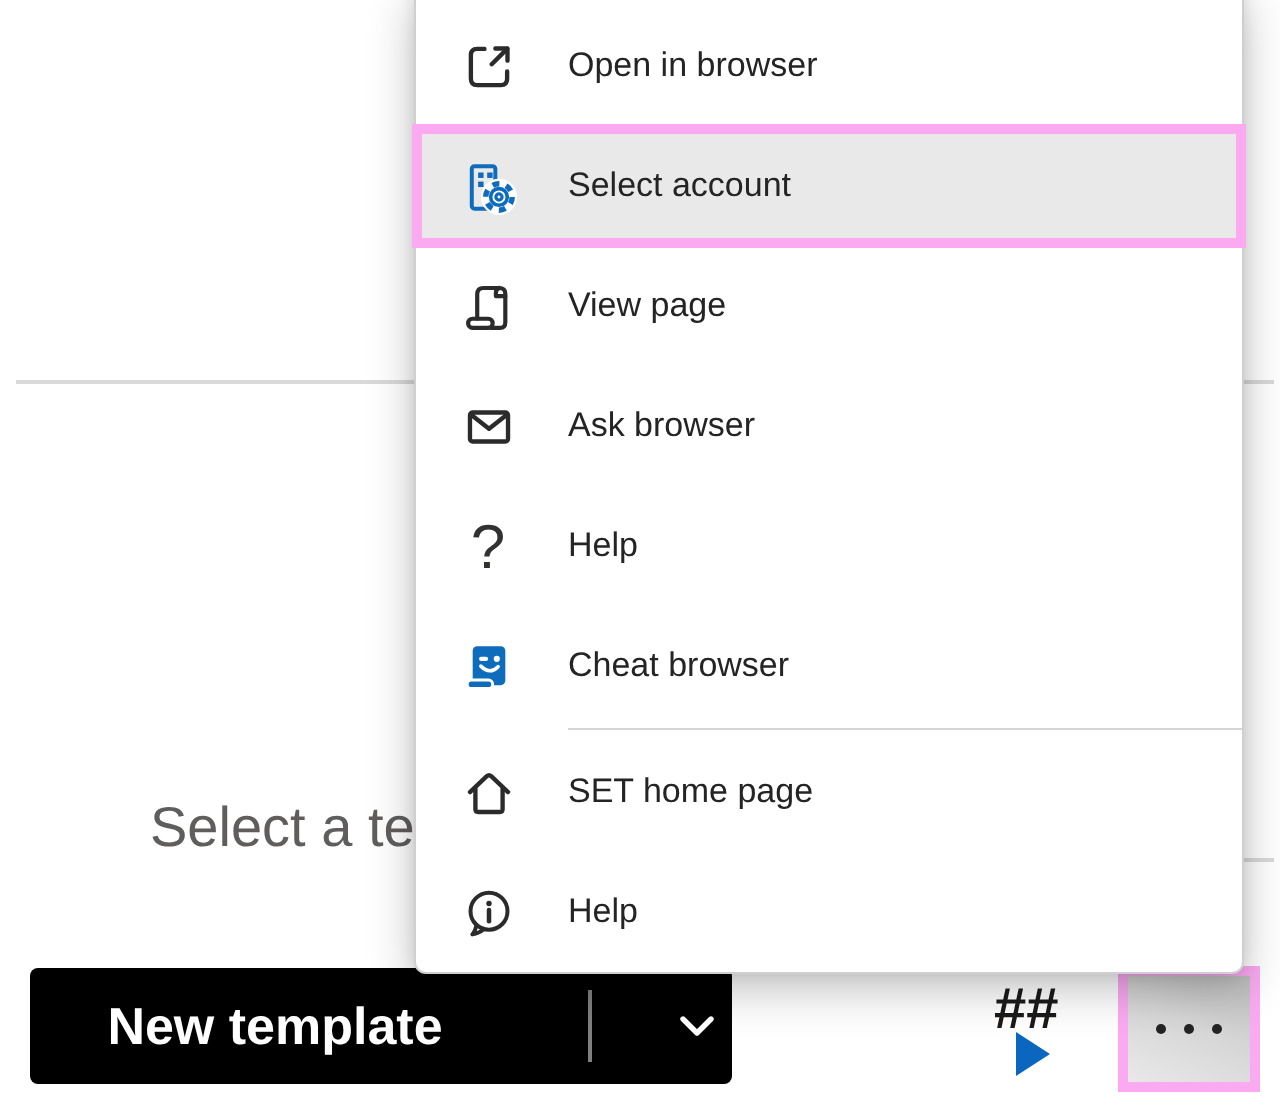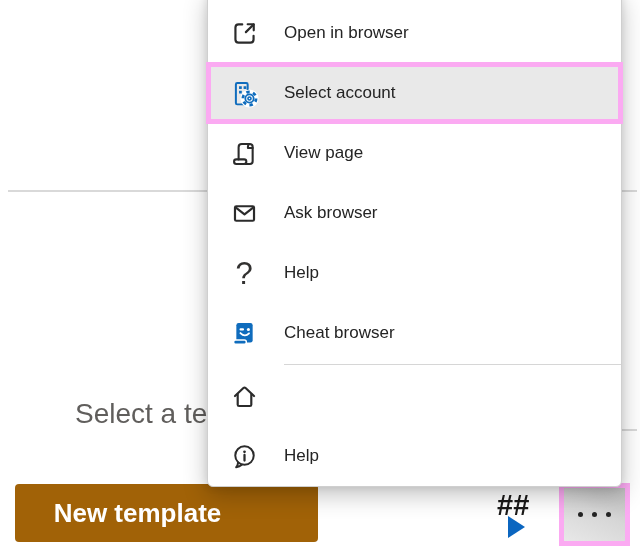--- a/index.html
+++ b/index.html
@@ -6,22 +6,22 @@
     background:#ffffff;font-family:"Liberation Sans","DejaVu Sans",sans-serif;}
 
   
   .bg-rule{position:absolute;height:2px;background:#d9d9d9;z-index:1;}
   .rule-1{left:8px;top:190px;width:629px;}
   .rule-2{left:560px;top:429px;width:77px;}
   .placeholder-text{position:absolute;left:75px;top:398px;font-size:28px;
     color:#605e5c;white-space:nowrap;z-index:1;}
 
   
-  .split-button{position:absolute;left:15px;top:484px;width:303px;height:58px;
-    background:#a16207;border-radius:4px;display:flex;align-items:center;z-index:2;gap:34px;}
+  .split-button{position:absolute;left:15px;top:484px;width:351px;height:58px;
+    background:#000000;border-radius:4px;display:flex;align-items:center;z-index:2;gap:34px;}
   .split-main{flex:0 0 245px;display:flex;align-items:center;justify-content:center;
     color:#fff;font-size:26px;font-weight:600;cursor:pointer;height:100%;}
   .split-sep{width:2px;height:36px;background:rgba(255,255,255,0.5);}
   .split-drop{flex:1;height:100%;display:flex;align-items:center;justify-content:center;cursor:pointer;}
 
   .hash-marker{position:absolute;left:497px;top:489px;z-index:2;width:40px;height:56px;}
   .hash-text{font-size:29px;font-weight:600;color:#1b1a19;letter-spacing:0px;}
   .play-triangle{position:absolute;left:11px;top:27px;width:0;height:0;
     border-left:17px solid #0b66c0;border-top:11px solid transparent;
     border-bottom:11px solid transparent;}
@@ -153,20 +153,21 @@
 
   <div class="menu-divider"></div>
 
   <div class="menu-item">
     <span class="ico">
       <svg width="29" height="29" viewBox="0 0 32 32" fill="none" stroke="#2b2b2b" stroke-width="2.4" stroke-linecap="round" stroke-linejoin="round">
         <path d="M5.5 15.5 L14.8 6.7 Q16 5.6 17.2 6.7 L26.5 15.5"></path>
         <path d="M8.5 13.5 V25 Q8.5 26.5 10 26.5 H22 Q23.5 26.5 23.5 25 V13.5"></path>
       </svg>
     </span>
+    <span class="lbl">SET home page</span>
   </div>
 
   <div class="menu-item">
     <span class="ico">
       <svg width="29" height="29" viewBox="0 0 32 32" fill="none" stroke="#2b2b2b" stroke-width="2.2" stroke-linecap="round" stroke-linejoin="round">
         <circle cx="16" cy="15" r="10.2"></circle>
         <path d="M9 22.5 Q8.6 26 6.8 27.8 Q10.6 27.2 13 25"></path>
         <circle cx="16" cy="10.8" r="1.5" fill="#2b2b2b" stroke="none"></circle>
         <path d="M16 14.3 V20.5" stroke-width="2.5"></path>
       </svg>

